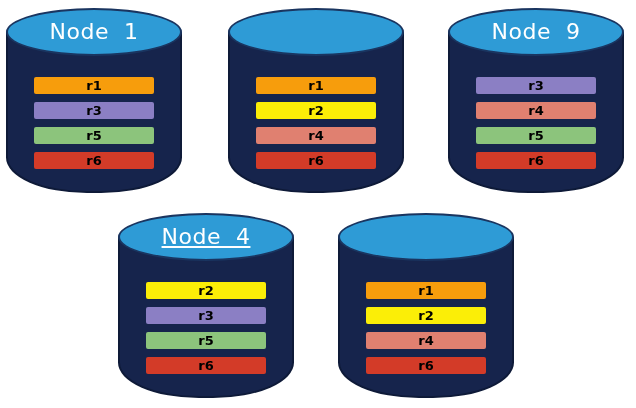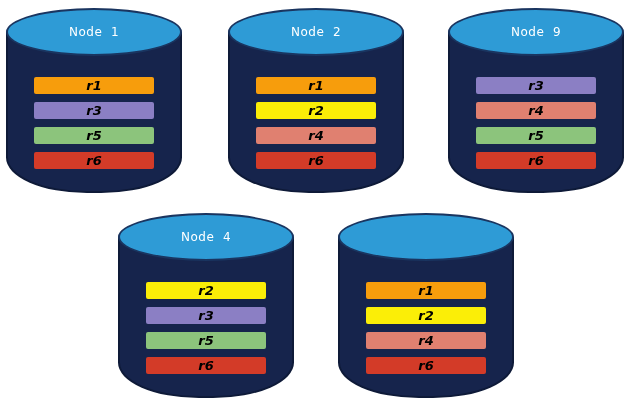--- a/index.html
+++ b/index.html
@@ -40,37 +40,36 @@
   }
   .node-label{
     position:absolute;
     left:0;
     top:0;
     width:100%;
     height:48px;
     line-height:48px;
     text-align:center;
     color:#ffffff;
-    font-size:12px;
+    font-size:22px;
     font-weight:400;
     letter-spacing:0.5px;
     z-index:4;
     user-select:none;
     white-space:pre;
   }
 
   
   .bars{
     position:absolute;
     left:0;
     width:100%;
     z-index:2;
     box-sizing:border-box;
     padding:12px 16%;
-    font-style:italic;
   }
   .bar{
     height:17px;
     line-height:17px;
     margin-bottom:8px;
     text-align:center;
     color:#000000;
     font-size:13px;
     font-weight:bold;
     border-radius:2px;
@@ -96,21 +95,20 @@
     </div>
     <div class="node" style="left: 228px; top: 8px; width: 176px; height: 185px;">
       <div class="cyl-body" style="height: 161px; background: rgb(22, 36, 76);"></div>
       <div class="bars" style="top: 57px;">
         <div class="bar" style="background: rgb(247, 157, 12); color: rgb(0, 0, 0);">r1</div>
         <div class="bar" style="background: rgb(251, 238, 7); color: rgb(0, 0, 0);">r2</div>
         <div class="bar" style="background: rgb(224, 128, 112); color: rgb(0, 0, 0);">r4</div>
         <div class="bar" style="background: rgb(211, 59, 40); color: rgb(0, 0, 0);">r6</div>
       </div>
       <div class="cyl-top" style="background: rgb(46, 155, 214); border-color: rgb(26, 53, 96);"></div>
-      <div class="node-label" style="color: rgb(255, 255, 255);">Node  2</div>
     </div>
     <div class="node" style="left: 448px; top: 8px; width: 176px; height: 185px;">
       <div class="cyl-body" style="height: 161px; background: rgb(22, 36, 76);"></div>
       <div class="bars" style="top: 57px;">
         <div class="bar" style="background: rgb(139, 127, 196); color: rgb(0, 0, 0);">r3</div>
         <div class="bar" style="background: rgb(224, 128, 112); color: rgb(0, 0, 0);">r4</div>
         <div class="bar" style="background: rgb(140, 196, 124); color: rgb(0, 0, 0);">r5</div>
         <div class="bar" style="background: rgb(211, 59, 40); color: rgb(0, 0, 0);">r6</div>
       </div>
       <div class="cyl-top" style="background: rgb(46, 155, 214); border-color: rgb(26, 53, 96);"></div>
@@ -118,21 +116,21 @@
     </div>
     <div class="node" style="left: 118px; top: 213px; width: 176px; height: 185px;">
       <div class="cyl-body" style="height: 161px; background: rgb(22, 36, 76);"></div>
       <div class="bars" style="top: 57px;">
         <div class="bar" style="background: rgb(251, 238, 7); color: rgb(0, 0, 0);">r2</div>
         <div class="bar" style="background: rgb(139, 127, 196); color: rgb(0, 0, 0);">r3</div>
         <div class="bar" style="background: rgb(140, 196, 124); color: rgb(0, 0, 0);">r5</div>
         <div class="bar" style="background: rgb(211, 59, 40); color: rgb(0, 0, 0);">r6</div>
       </div>
       <div class="cyl-top" style="background: rgb(46, 155, 214); border-color: rgb(26, 53, 96);"></div>
-      <div class="node-label" style="color: rgb(255, 255, 255);">Node  4</div>
+      <div class="node-label" style="color: rgb(255, 255, 255); text-decoration: underline;">Node  4</div>
     </div>
     <div class="node" style="left: 338px; top: 213px; width: 176px; height: 185px;">
       <div class="cyl-body" style="height: 161px; background: rgb(22, 36, 76);"></div>
       <div class="bars" style="top: 57px;">
         <div class="bar" style="background: rgb(247, 157, 12); color: rgb(0, 0, 0);">r1</div>
         <div class="bar" style="background: rgb(251, 238, 7); color: rgb(0, 0, 0);">r2</div>
         <div class="bar" style="background: rgb(224, 128, 112); color: rgb(0, 0, 0);">r4</div>
         <div class="bar" style="background: rgb(211, 59, 40); color: rgb(0, 0, 0);">r6</div>
       </div>
       <div class="cyl-top" style="background: rgb(46, 155, 214); border-color: rgb(26, 53, 96);"></div>

